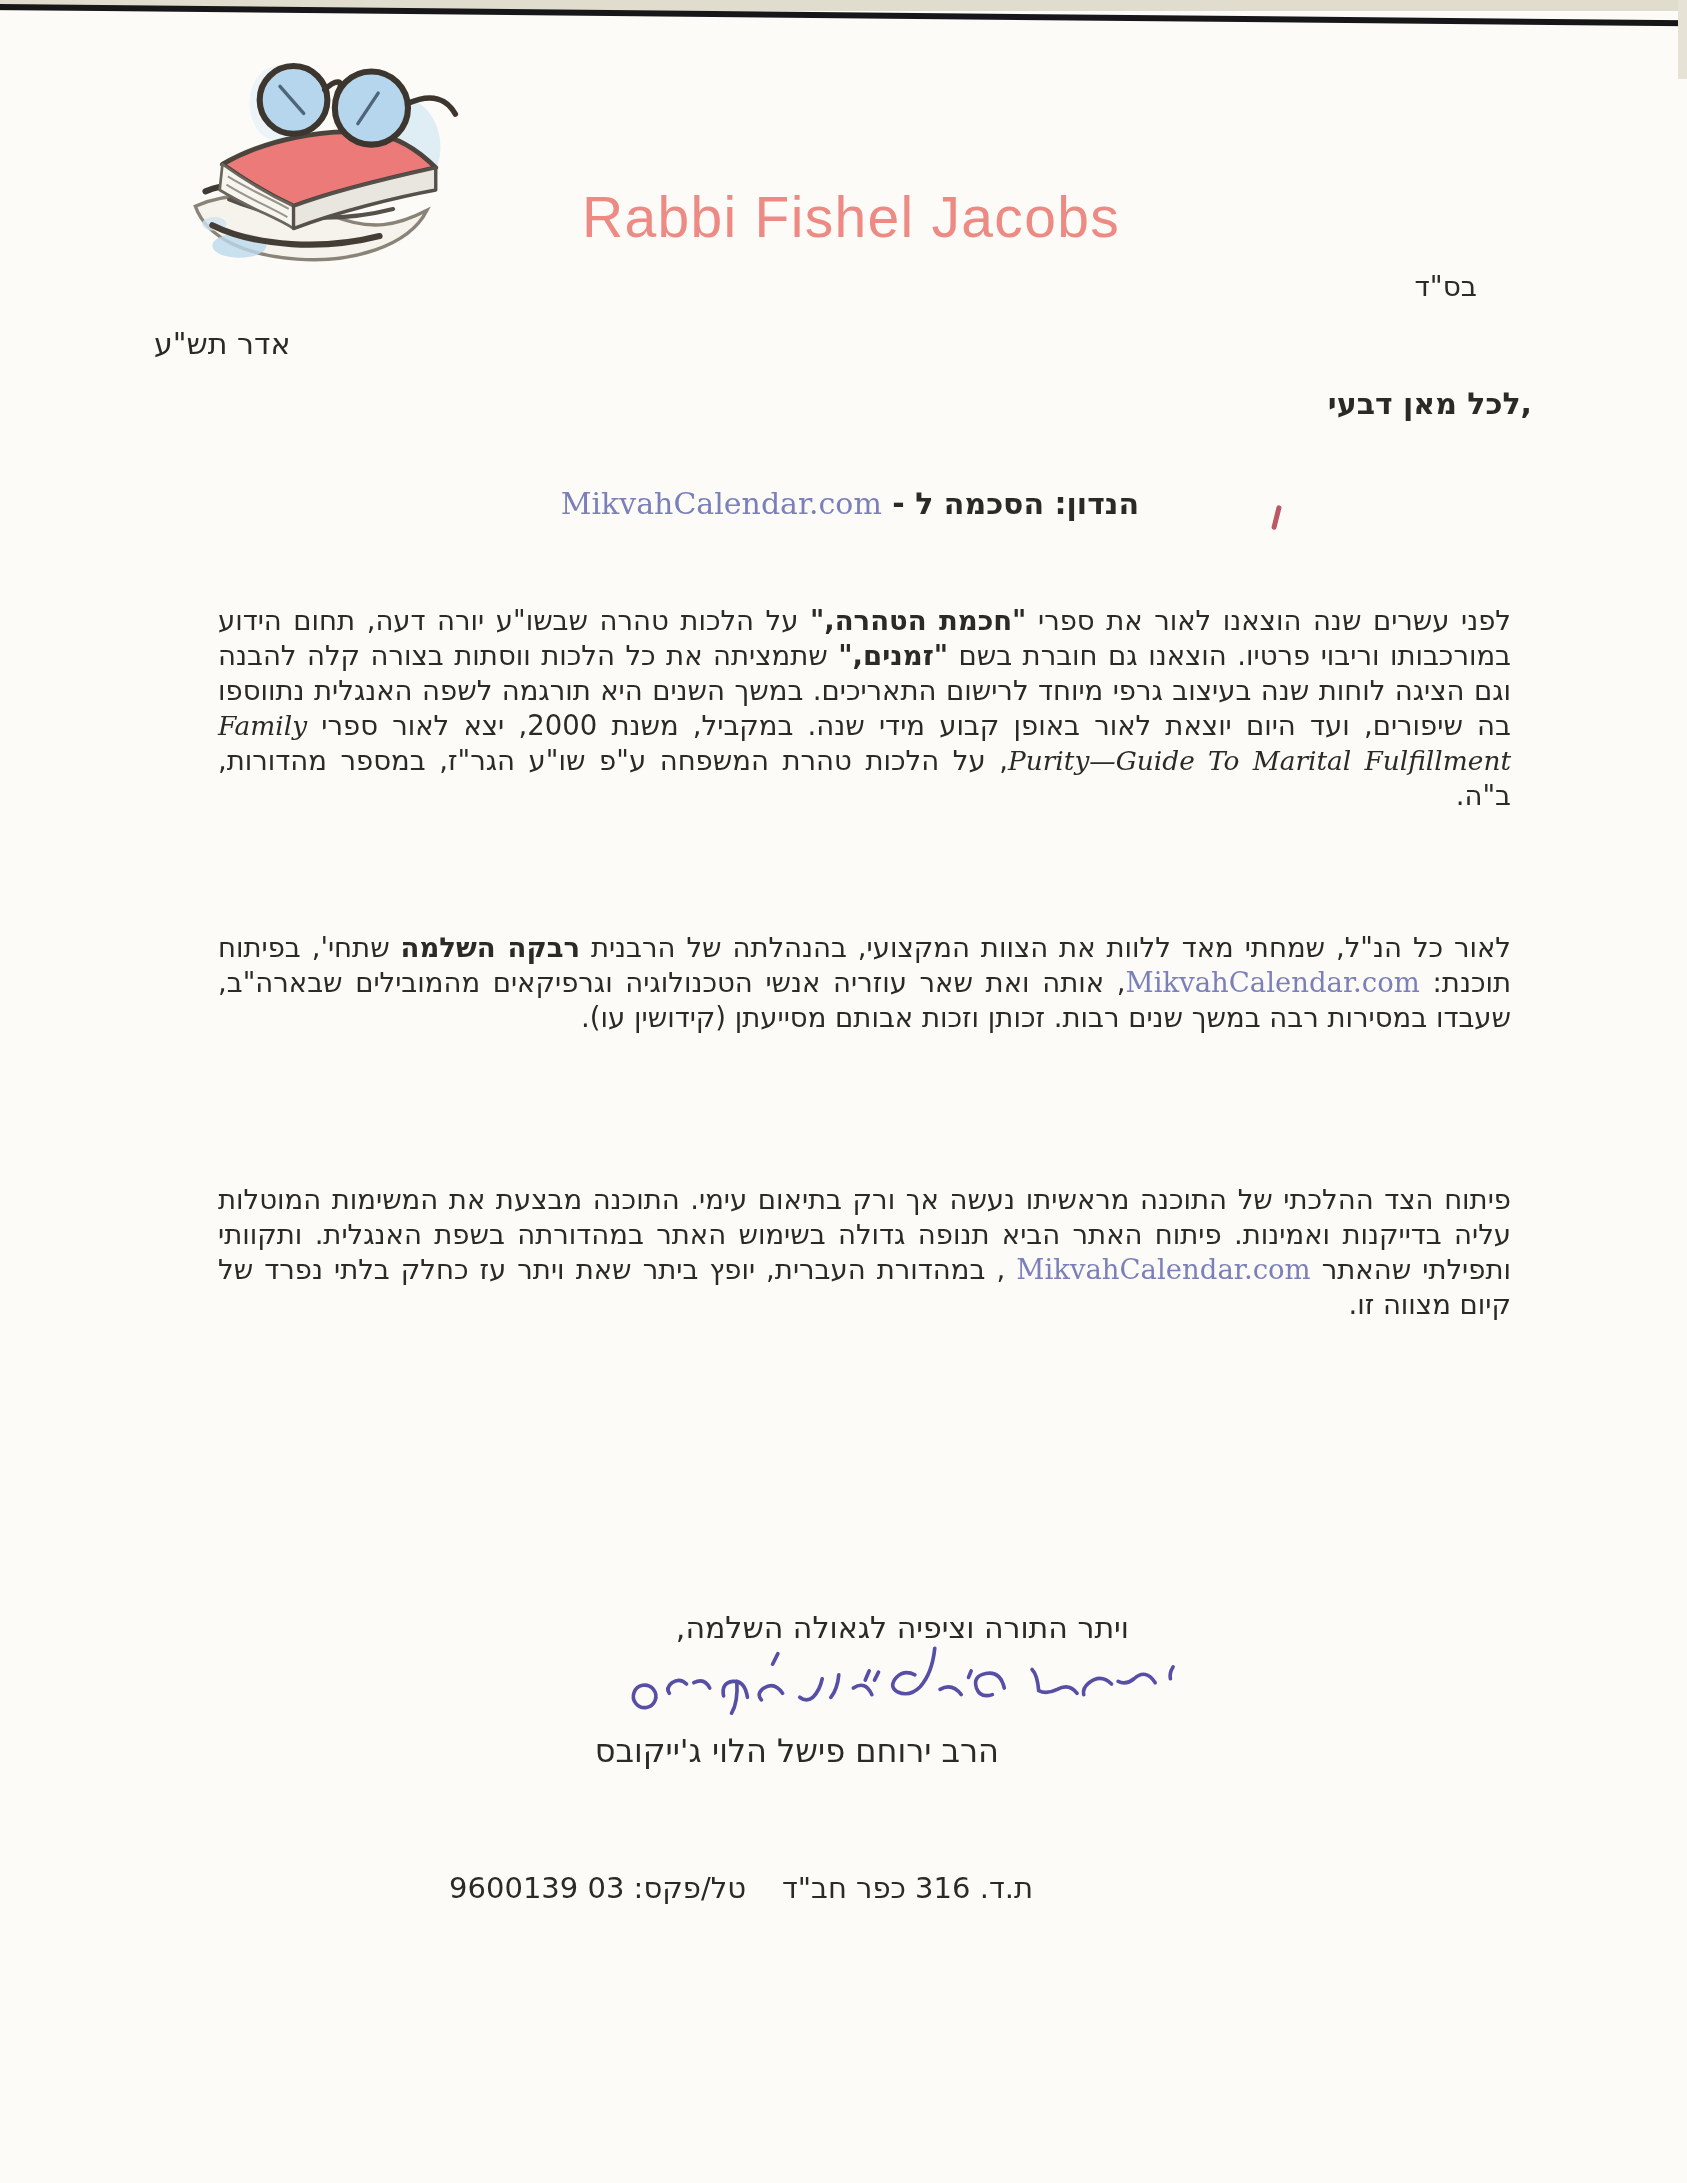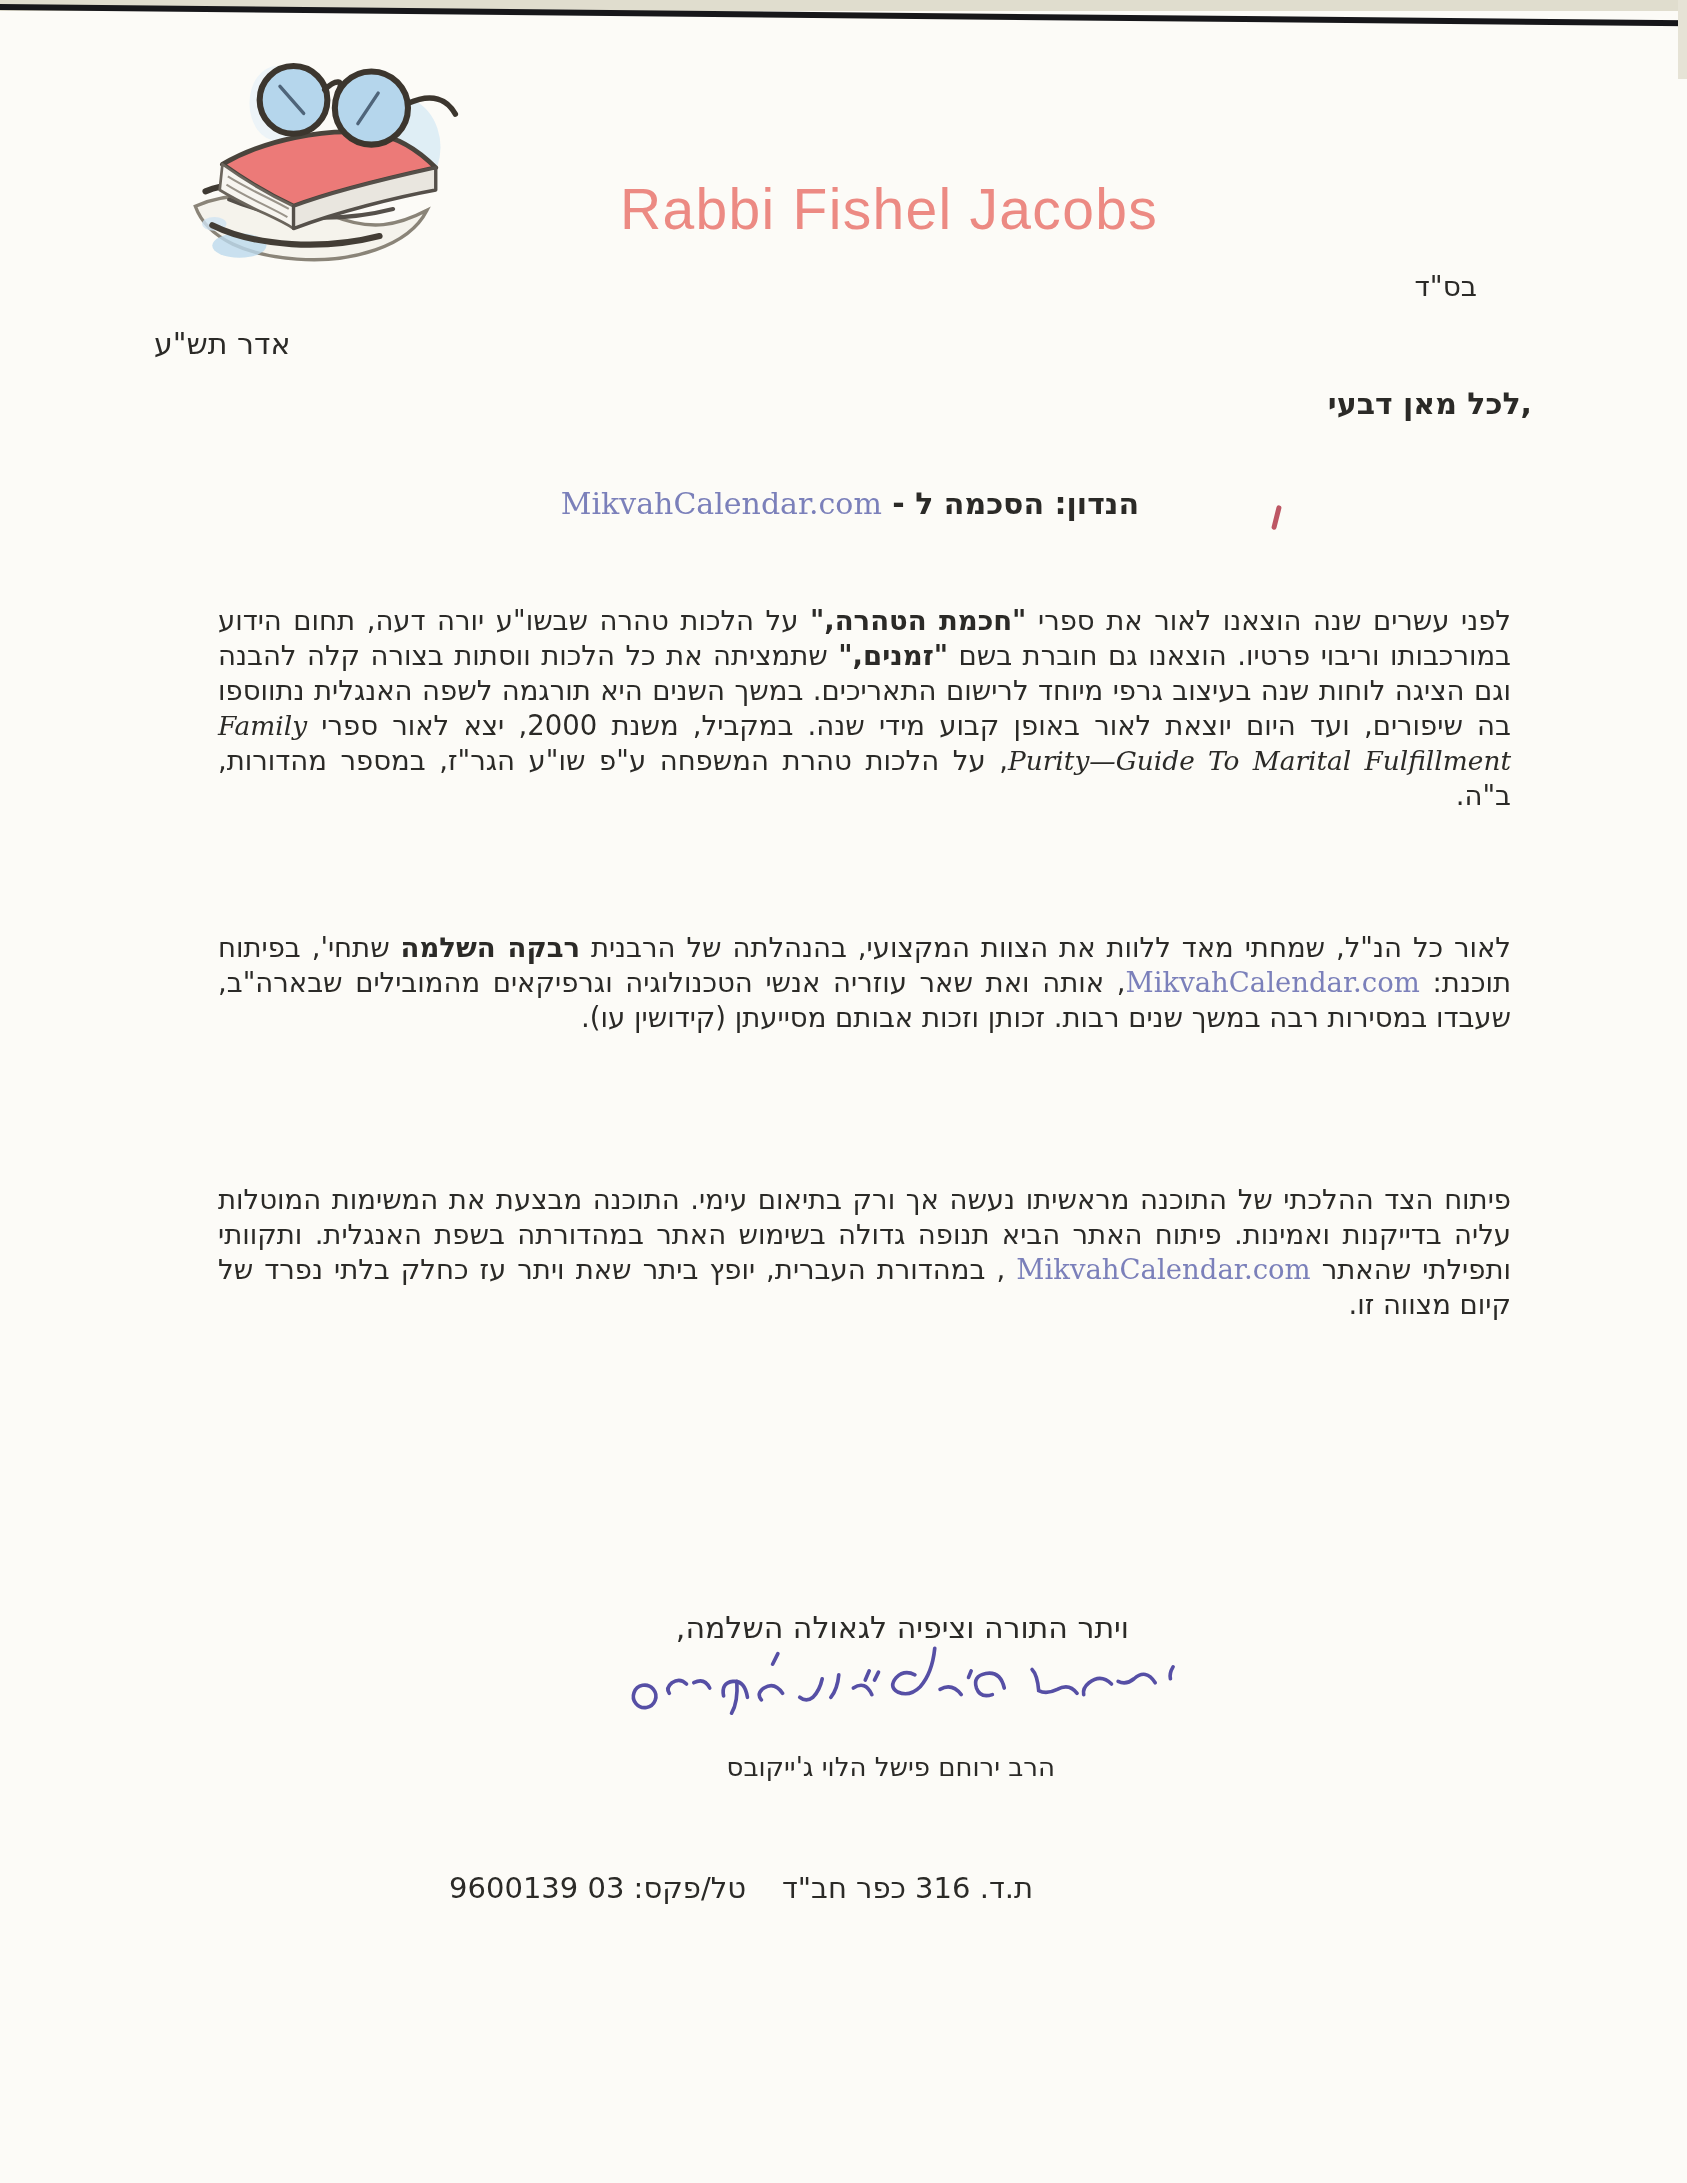--- a/index.html
+++ b/index.html
@@ -8,25 +8,24 @@
     background:#fcfbf7;overflow:hidden;
     font-family:"DejaVu Sans",sans-serif;color:var(--body_text,#2b2a27);
   }
   
   .scan-band{position:absolute;top:0;left:0;width:100%;height:10.6px;background:#e0ddce;}
   .scan-line{position:absolute;top:4px;left:-13.2px;width:1747px;height:6px;background:#17171a;
     transform:rotate(0.55deg);transform-origin:left center;}
   .scan-right{position:absolute;top:0;right:0;width:9.3px;height:79px;background:#e6e3d6;}
 
   .letterhead-title{
-    position:absolute;left:582px;top:176px;
+    position:absolute;left:582px;top:184px;
     font-family:"Liberation Sans","DejaVu Sans",sans-serif;
     font-size:57px;letter-spacing:1.3px;color:var(--accent_title,#ec8a83);
     white-space:nowrap;
-    margin-left:38px;
   }
   .logo{position:absolute;left:175px;top:20px;width:298px;height:275px;}
 
   .bsd{position:absolute;right:210px;top:270px;font-size:28px;}
   .letter-date{position:absolute;left:154px;top:326px;font-size:30px;}
   .salutation{position:absolute;right:155px;top:386px;font-size:30px;font-weight:bold;}
 
   .subject{position:absolute;right:548px;top:486px;direction:rtl;font-size:30px;white-space:nowrap;}
   .subject .label{font-weight:bold;}
   .subject .site{font-family:"DejaVu Serif","Liberation Serif",serif;color:var(--site_link,#7b80ba);}
@@ -39,21 +38,21 @@
   .p2{top:930px;}
   .p3{top:1182px;}
   .p4{top:1420px;}
   .para .b{font-weight:bold;}
   .para .en{font-family:"DejaVu Serif","Liberation Serif",serif;font-style:italic;font-size:0.96em;}
   .para .link{font-family:"DejaVu Serif","Liberation Serif",serif;color:var(--site_link,#7b80ba);}
   .para .it{font-style:italic;}
 
   .closing{position:absolute;right:558px;top:1610px;direction:rtl;font-size:30px;}
   .signature{position:absolute;left:574px;top:1639px;width:609px;height:106px;}
-  .signer-name{position:absolute;right:632px;top:1732px;direction:rtl;font-size:26px;margin-top:20px;}
+  .signer-name{position:absolute;right:688px;top:1732px;direction:rtl;font-size:32px;}
 
   .footer-contact{position:absolute;right:654px;top:1871px;direction:rtl;font-size:29px;white-space:nowrap;}
   .footer-contact .gap{display:inline-block;width:36px;}
   .footer-sites{
     position:absolute;left:296px;top:1931px;width:1022px;
     display:flex;justify-content:space-between;
     font-family:"Liberation Serif","DejaVu Serif",serif;font-size:32px;
   }
   .pen-mark{position:absolute;left:1274px;top:505px;width:4.6px;height:25px;background:#b13a4a;
     transform:rotate(14deg);border-radius:2.6px;opacity:.85;}

